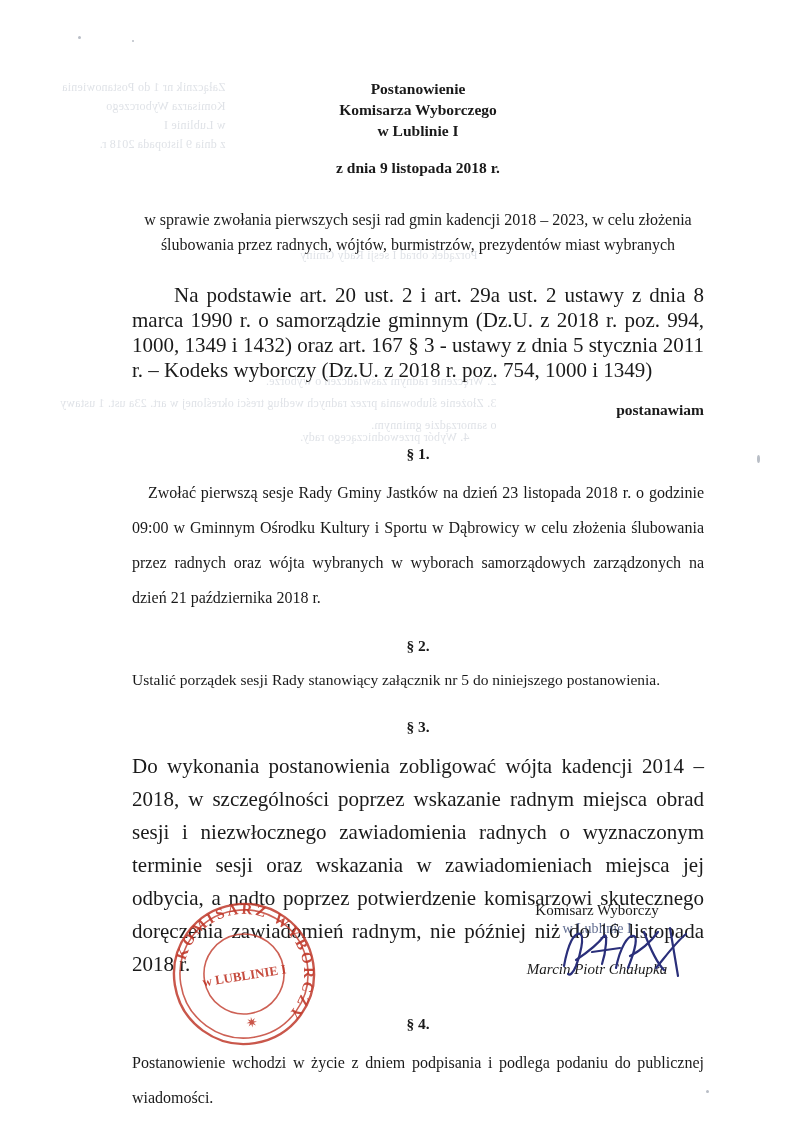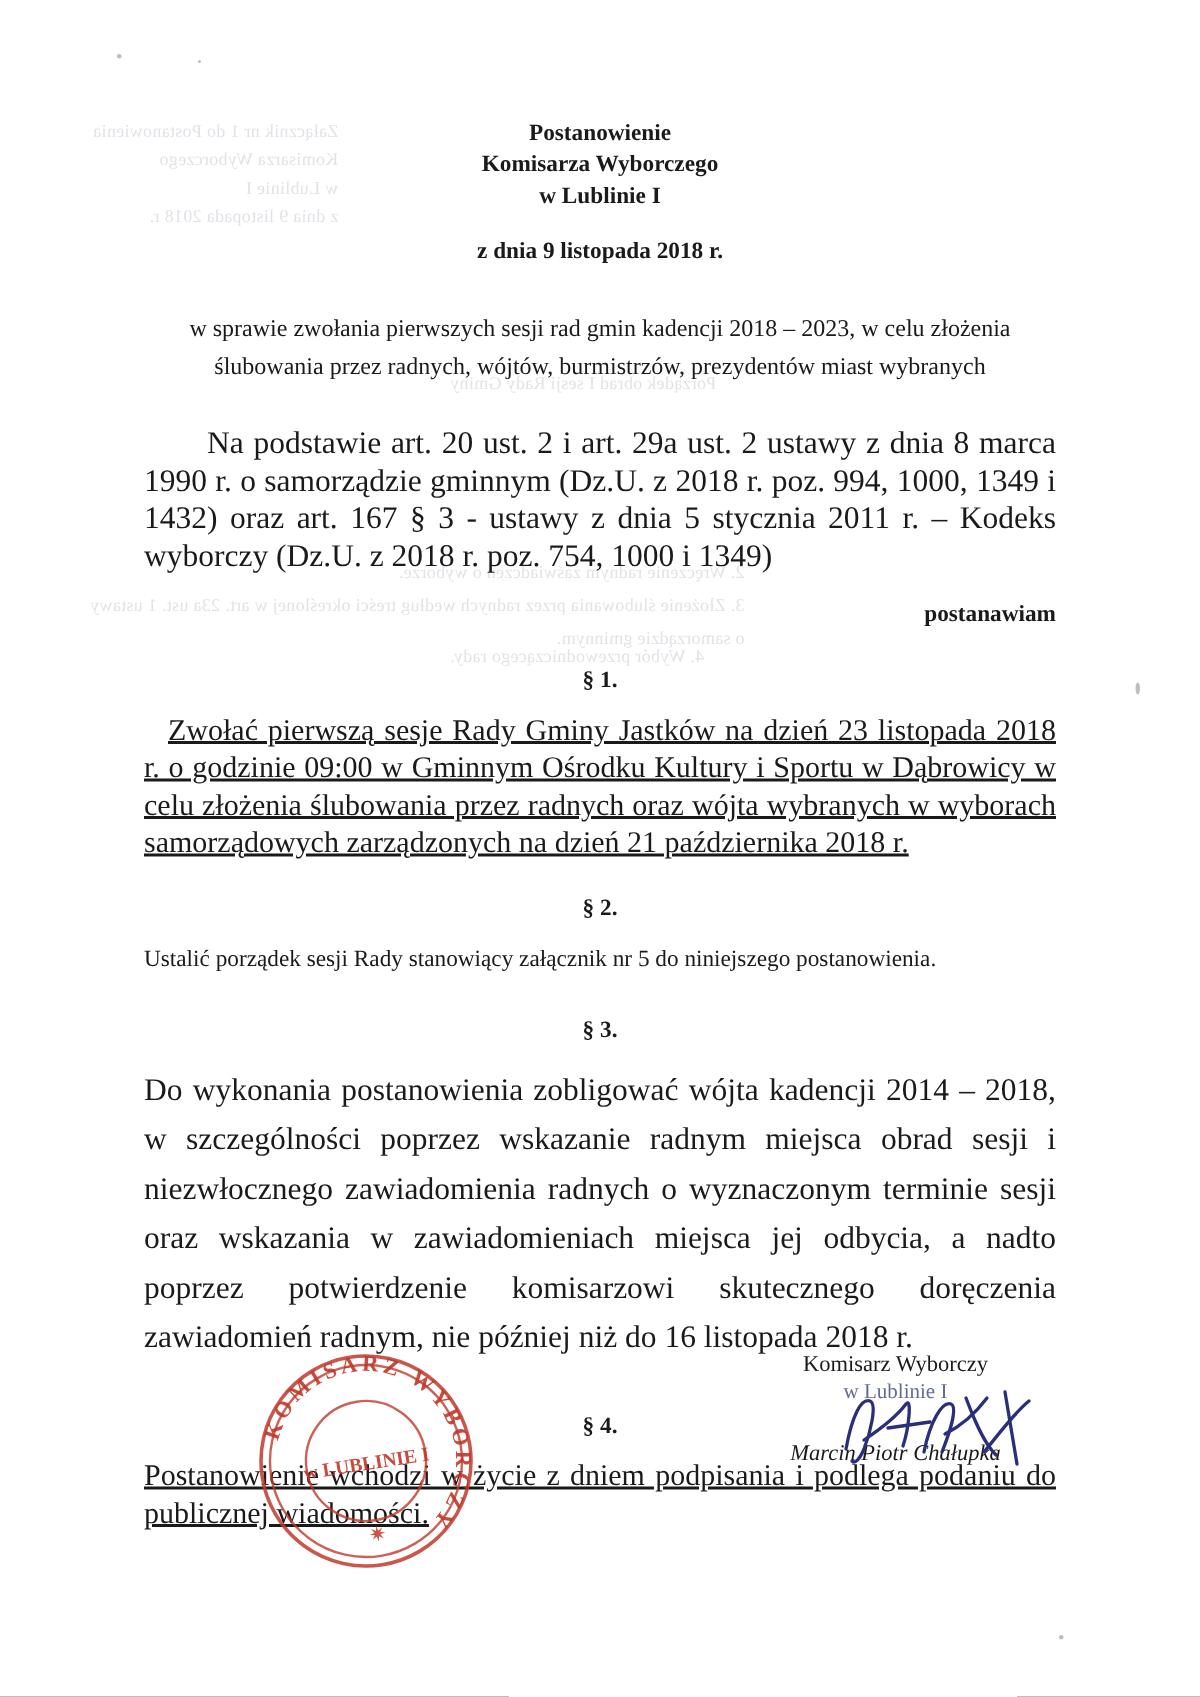--- a/index.html
+++ b/index.html
@@ -30,20 +30,21 @@
   }
   .bleed.b1 { top: 78px; left: 62px; line-height: 19px; }
   .bleed.b2 { top: 248px; left: 300px; }
   .bleed.b3 { top: 370px; left: 60px; line-height: 22px; }
   .bleed.b4 { top: 430px; left: 300px; }
 
   .content {
     position: relative;
     z-index: 2;
     padding: 0 96px;
+    margin-left: 36px;
   }
 
   .title {
     text-align: center;
     font-weight: bold;
     font-size: 15.5px;
     line-height: 21px;
     margin-top: 78px;
   }
   .date-line {
@@ -73,24 +74,23 @@
   }
   .para-num {
     margin-top: 26px;
     text-align: center;
     font-weight: bold;
     font-size: 15.5px;
   }
   .para-num.tight { margin-top: 22px; }
   .body-just {
     margin-top: 12px;
-    font-size: 20px;
-    line-height: 25px;
+    font-size: 16px;
+    line-height: 35px;
     text-align: justify;
-    text-decoration: underline;
   }
   .body-just.indent { text-indent: 16px; }
   .body-loose {
     margin-top: 14px;
     font-size: 21px;
     line-height: 33px;
     text-align: justify;
   }
   .body-plain {
     margin-top: 12px;

